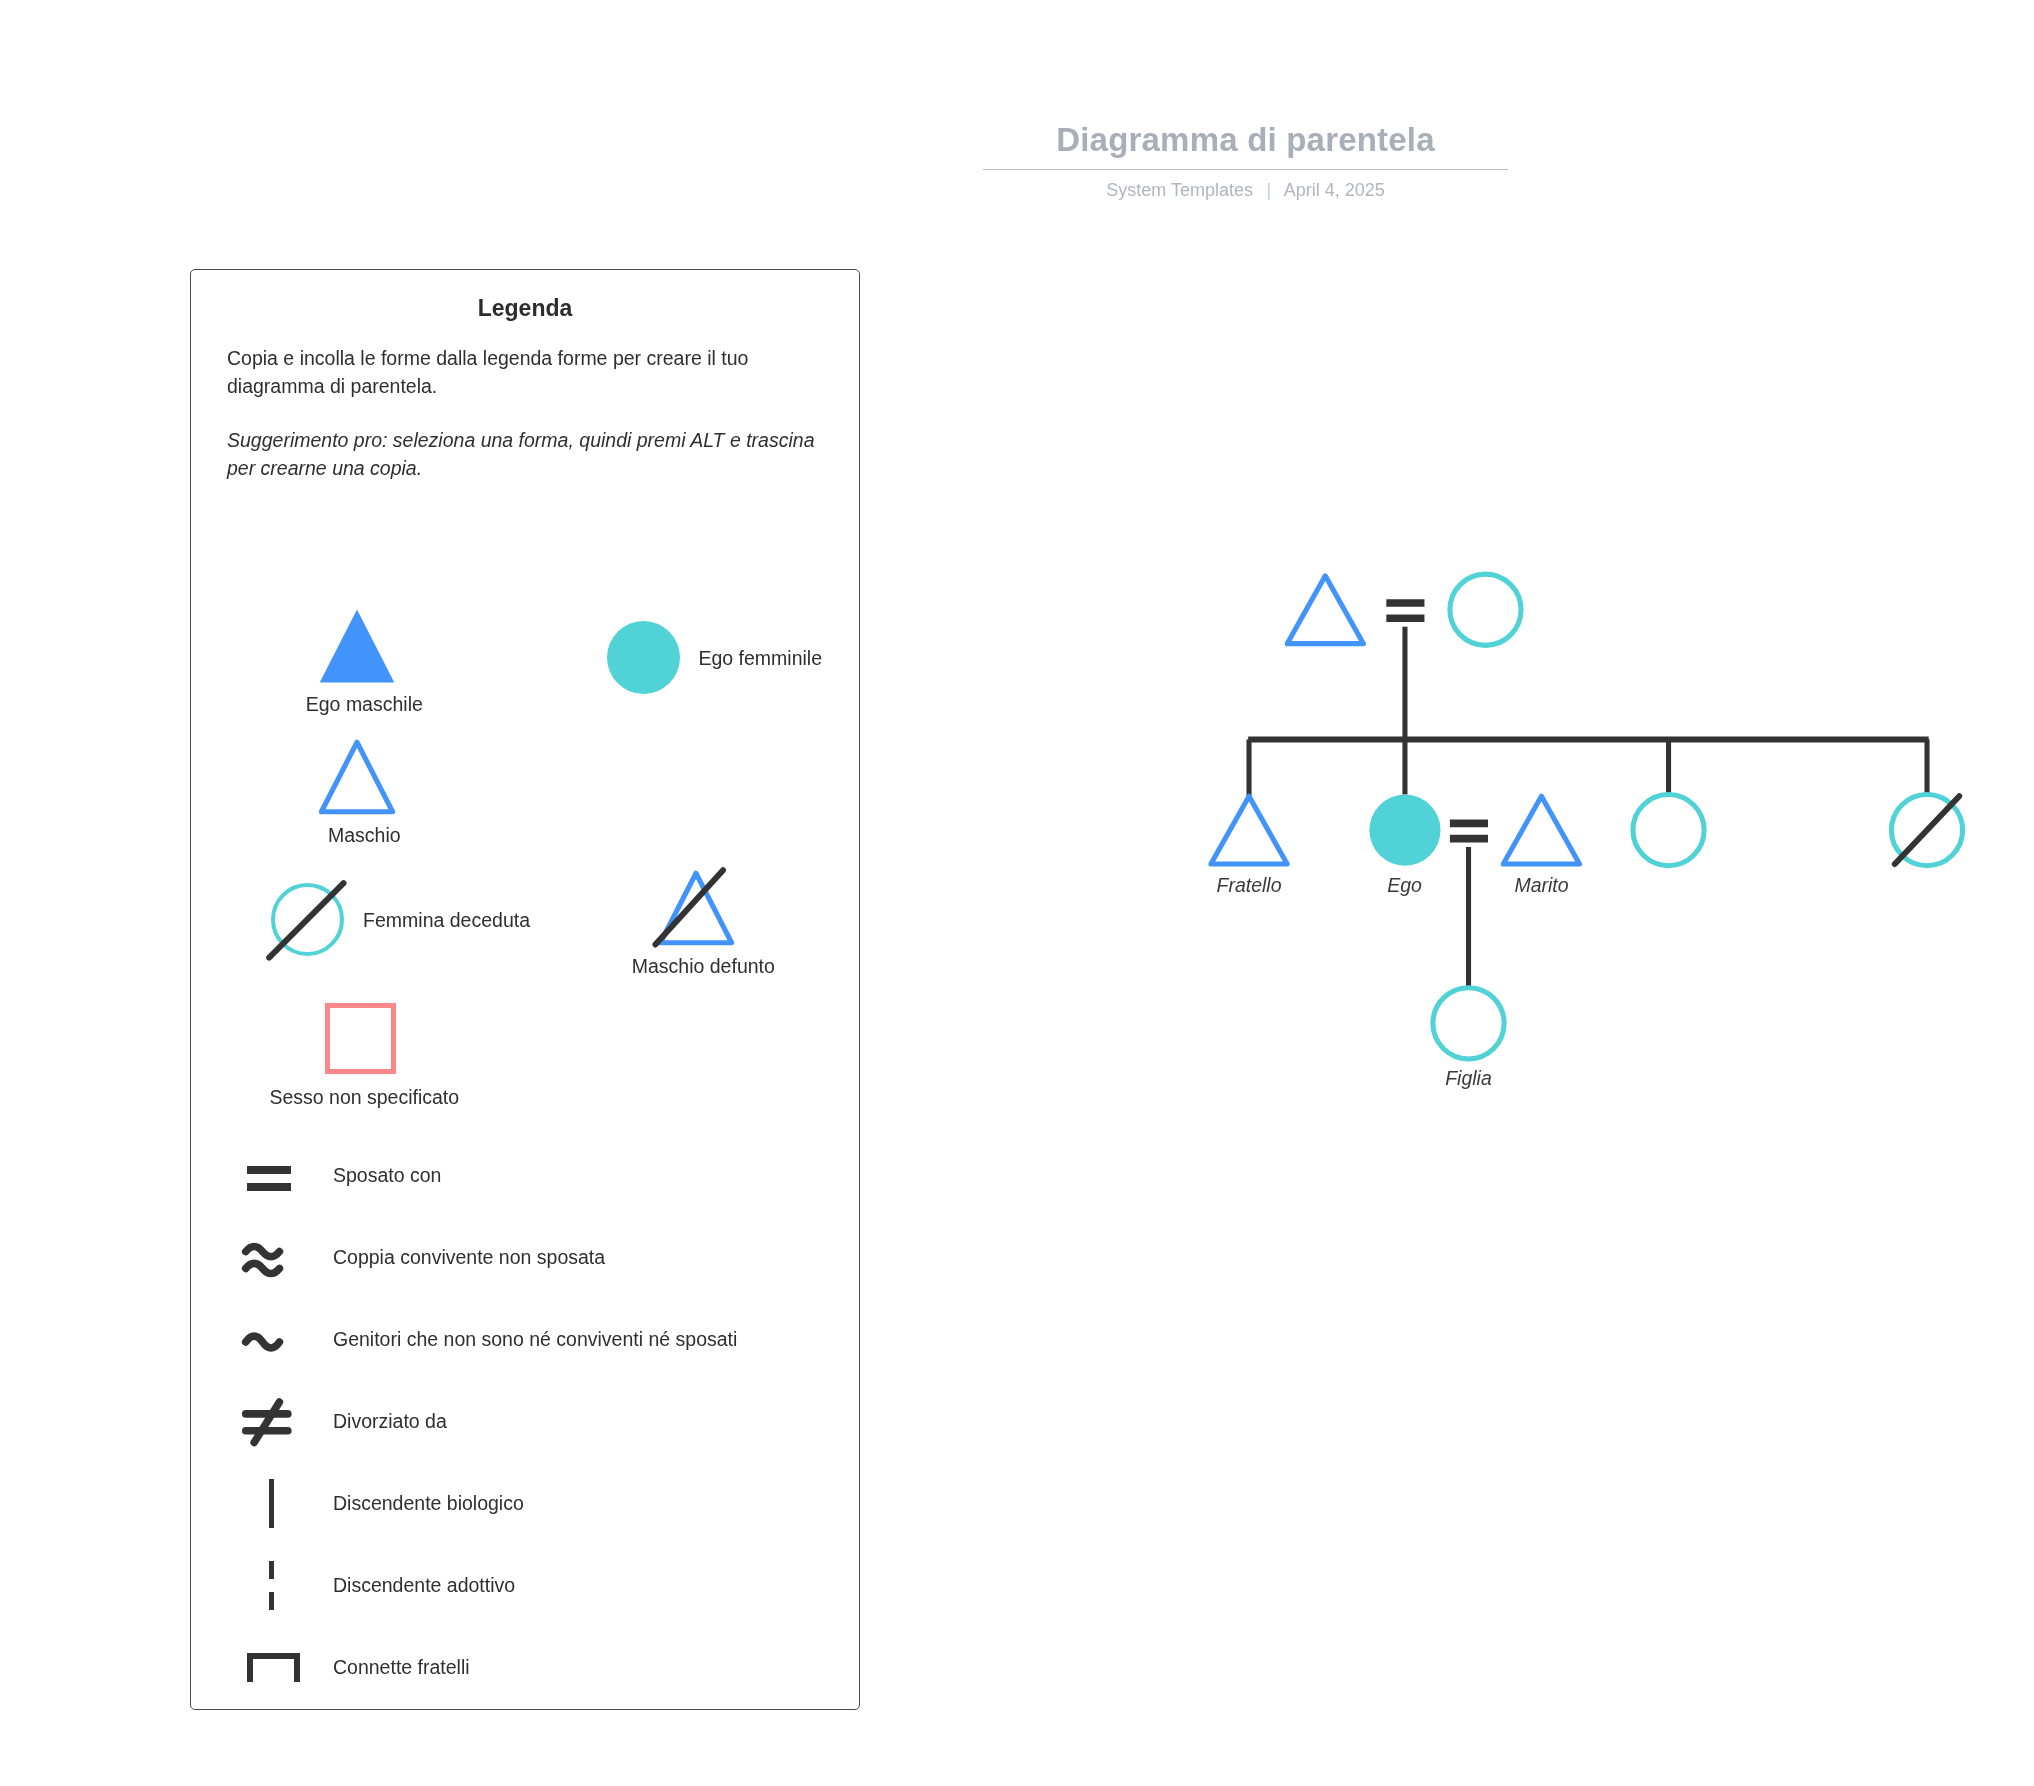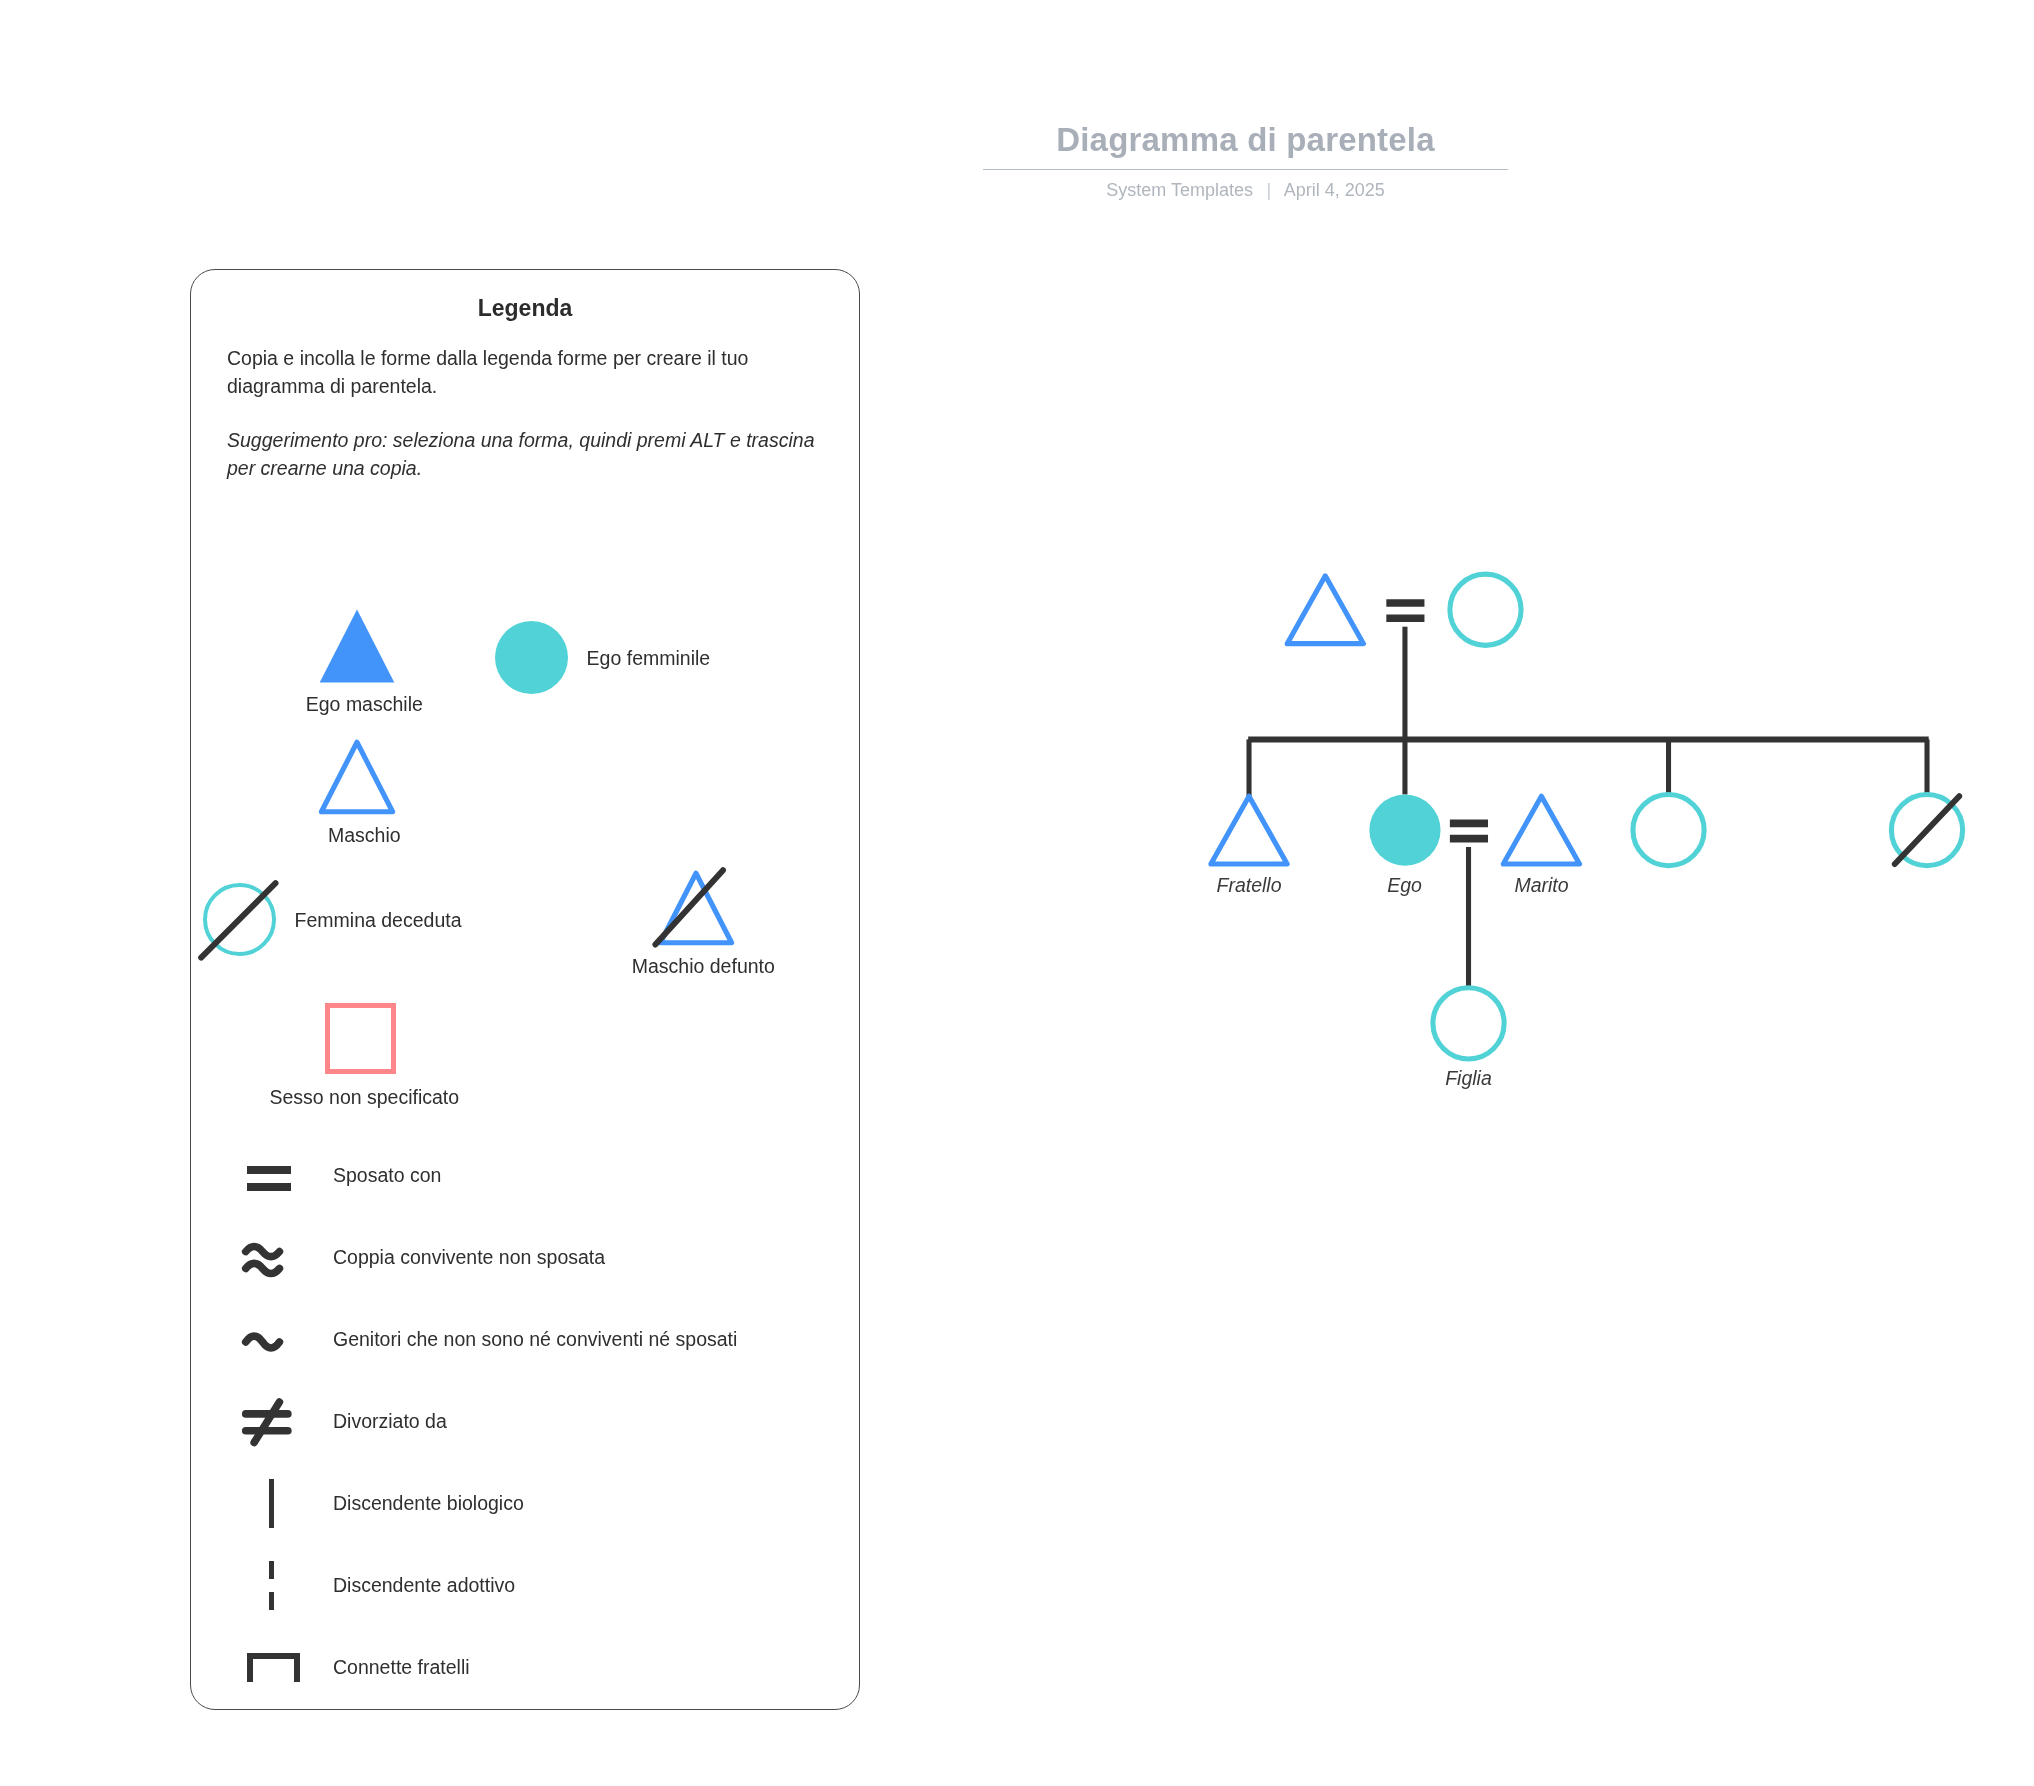--- a/index.html
+++ b/index.html
@@ -50,21 +50,21 @@
   }
 
   
   #legend-card {
     position: absolute;
     left: 190px;
     top: 269px;
     width: 670px;
     height: 1441px;
     border: 1.7px solid #4a4a4a;
-    border-radius: 25px;
+    border-radius: 5px;
     background: #ffffff;
     box-sizing: border-box;
   }
   #legend-title {
     margin-top: 25.4px;
     text-align: center;
     font-size: 23px;
     font-weight: bold;
     color: #2c2c2c;
   }
@@ -90,21 +90,21 @@
   .shape-row {
     display: flex;
     align-items: center;
     height: 131px;
   }
   .shape-cell {
     display: flex;
     align-items: center;
   }
   .shape-cell.col1 { width: 292px; padding-left: 36px; box-sizing: border-box; flex-direction: column; }
-  .shape-cell.col2 { width: 339px; }
+  .shape-cell.col2 { width: 339px; justify-content: flex-end; }
   .shape-art {
     width: 85px;
     height: 93px;
     position: relative;
     flex: none;
   }
   .shape-label {
     font-size: 19.5px;
     color: #2f2f2f;
     line-height: 26px;

